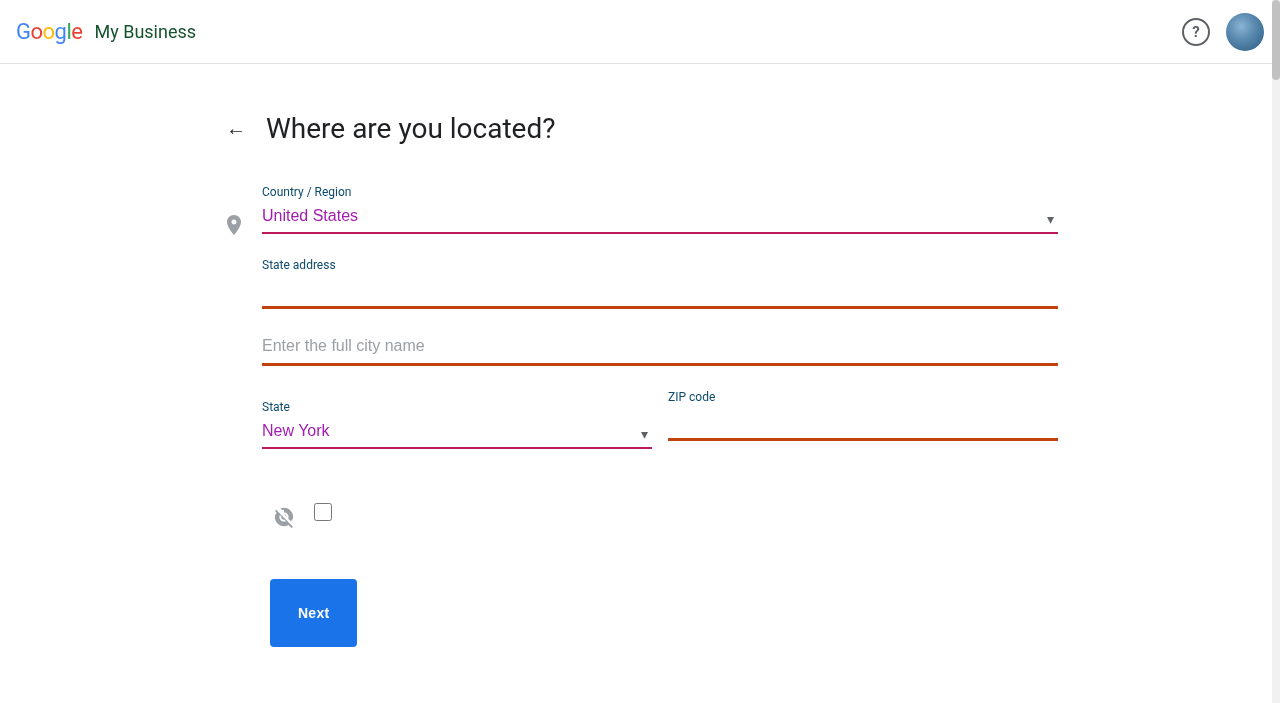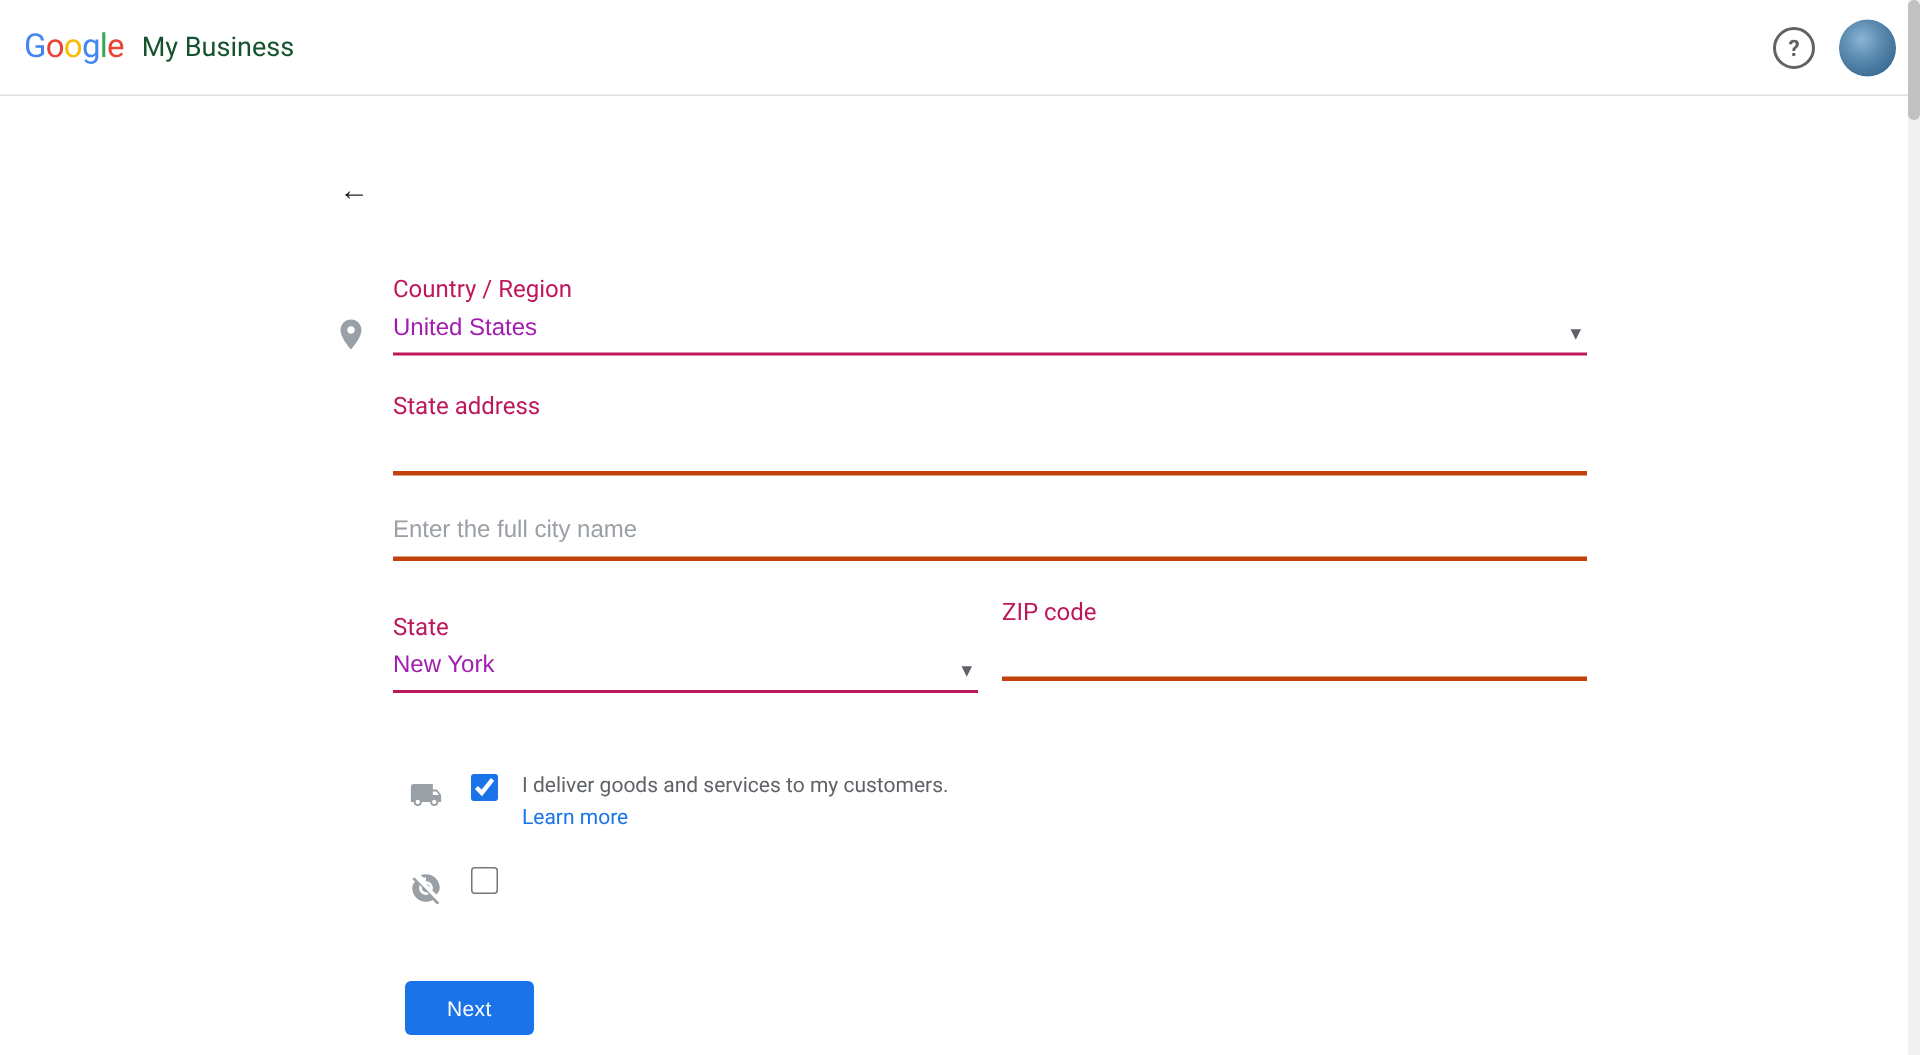--- a/index.html
+++ b/index.html
@@ -119,22 +119,22 @@
     .page-title {
       font-size: 28px;
       font-weight: 400;
       color: #202124;
     }
     .form-group {
       margin-bottom: 24px;
       position: relative;
     }
     .form-label {
-      font-size: 16px;
-      color: #be185d;
+      font-size: 12px;
+      color: #0c4a6e;
       margin-bottom: 4px;
       display: block;
     }
     .form-input {
       width: 100%;
       border: none;
       border-bottom: 3px solid #c2410c;
       padding: 4px 0 8px;
       font-size: 16px;
       color: #202124;
@@ -231,23 +231,23 @@
       text-decoration: none;
       cursor: pointer;
     }
 
     
     .next-btn {
       background: #1a73e8;
       color: #fff;
       border: none;
       border-radius: 4px;
-      padding: 10px 28px;
+      padding: 26px 28px;
       font-size: 14px;
-      font-weight: 400;
+      font-weight: 700;
       cursor: pointer;
       margin-top: 28px;
       letter-spacing: 0.25px;
     }
   </style>
 </head>
 <body>
 
 <header class="header">
   <div class="header-left">
@@ -270,20 +270,21 @@
 </header>
 
 <div class="scrollbar">
   <div class="scrollbar-thumb"></div>
 </div>
 
 <main class="main">
 
   <div class="page-header">
     <button class="back-btn">←</button>
+    <h1 class="page-title">Where are you located?</h1>
   </div>
 
   <div style="display:flex; align-items:flex-start; gap:16px;">
     <div class="location-pin">
       <svg width="24" height="24" viewBox="0 0 24 24" fill="#9aa0a6">
         <path d="M12 2C8.13 2 5 5.13 5 9c0 5.25 7 13 7 13s7-7.75 7-13c0-3.87-3.13-7-7-7zm0 9.5c-1.38 0-2.5-1.12-2.5-2.5s1.12-2.5 2.5-2.5 2.5 1.12 2.5 2.5-1.12 2.5-2.5 2.5z"></path>
       </svg>
     </div>
     <div class="location-fields">
 
@@ -320,33 +321,20 @@
           <label class="form-label">ZIP code</label>
           <input class="form-input" type="text" value="" style="">
         </div>
       </div>
 
     </div>
   </div>
 
   <div class="checkbox-section" style="margin-left: 48px;">
 
-    <div class="checkbox-row">
-      <div class="checkbox-icon">
-        <svg width="22" height="22" viewBox="0 0 24 24" fill="#9aa0a6">
-          <path d="M20 8h-3V4H3c-1.1 0-2 .9-2 2v11h2c0 1.66 1.34 3 3 3s3-1.34 3-3h6c0 1.66 1.34 3 3 3s3-1.34 3-3h2v-5l-3-4zM6 18.5c-.83 0-1.5-.67-1.5-1.5s.67-1.5 1.5-1.5 1.5.67 1.5 1.5-.67 1.5-1.5 1.5zm13.5-9l1.96 2.5H17V9.5h2.5zm-1.5 9c-.83 0-1.5-.67-1.5-1.5s.67-1.5 1.5-1.5 1.5.67 1.5 1.5-.67 1.5-1.5 1.5z"></path>
-        </svg>
-      </div>
-      <input type="checkbox" class="checkbox-input" checked="" style="">
-      <label class="checkbox-label">
-        <span>I deliver goods and services to my customers.</span>
-        <br>
-        <a class="learn-more">Learn more</a>
-      </label>
-    </div>
 
     <div class="checkbox-row">
       <div class="checkbox-icon">
         <svg width="22" height="22" viewBox="0 0 24 24" fill="#9aa0a6">
           <path d="M12 7c2.76 0 5 2.24 5 5 0 .65-.13 1.26-.36 1.83l2.92 2.92C21.07 15.48 22 13.43 22 12c0-5.52-4.48-10-10-10-1.43 0-2.79.3-4.02.82L10.9 4.74C11.28 4.27 11.62 4 12 4v3zm-9.9-1.49L4.04 7.45C2.78 8.69 2 10.25 2 12c0 5.52 4.48 10 10 10 1.75 0 3.39-.47 4.82-1.3l3.42 3.42 1.41-1.41L3.51 4.1 2.1 5.51zM12 17c-2.76 0-5-2.24-5-5 0-.77.18-1.5.49-2.14l1.57 1.57C9.03 11.63 9 11.81 9 12c0 1.66 1.34 3 3 3 .19 0 .37-.03.56-.07l1.57 1.57C13.5 16.82 12.77 17 12 17zm2.97-5.33c-.15-1.47-1.17-2.49-2.64-2.64l2.64 2.64z"></path>
         </svg>
       </div>
       <input type="checkbox" class="checkbox-input" style="">
     </div>
 

